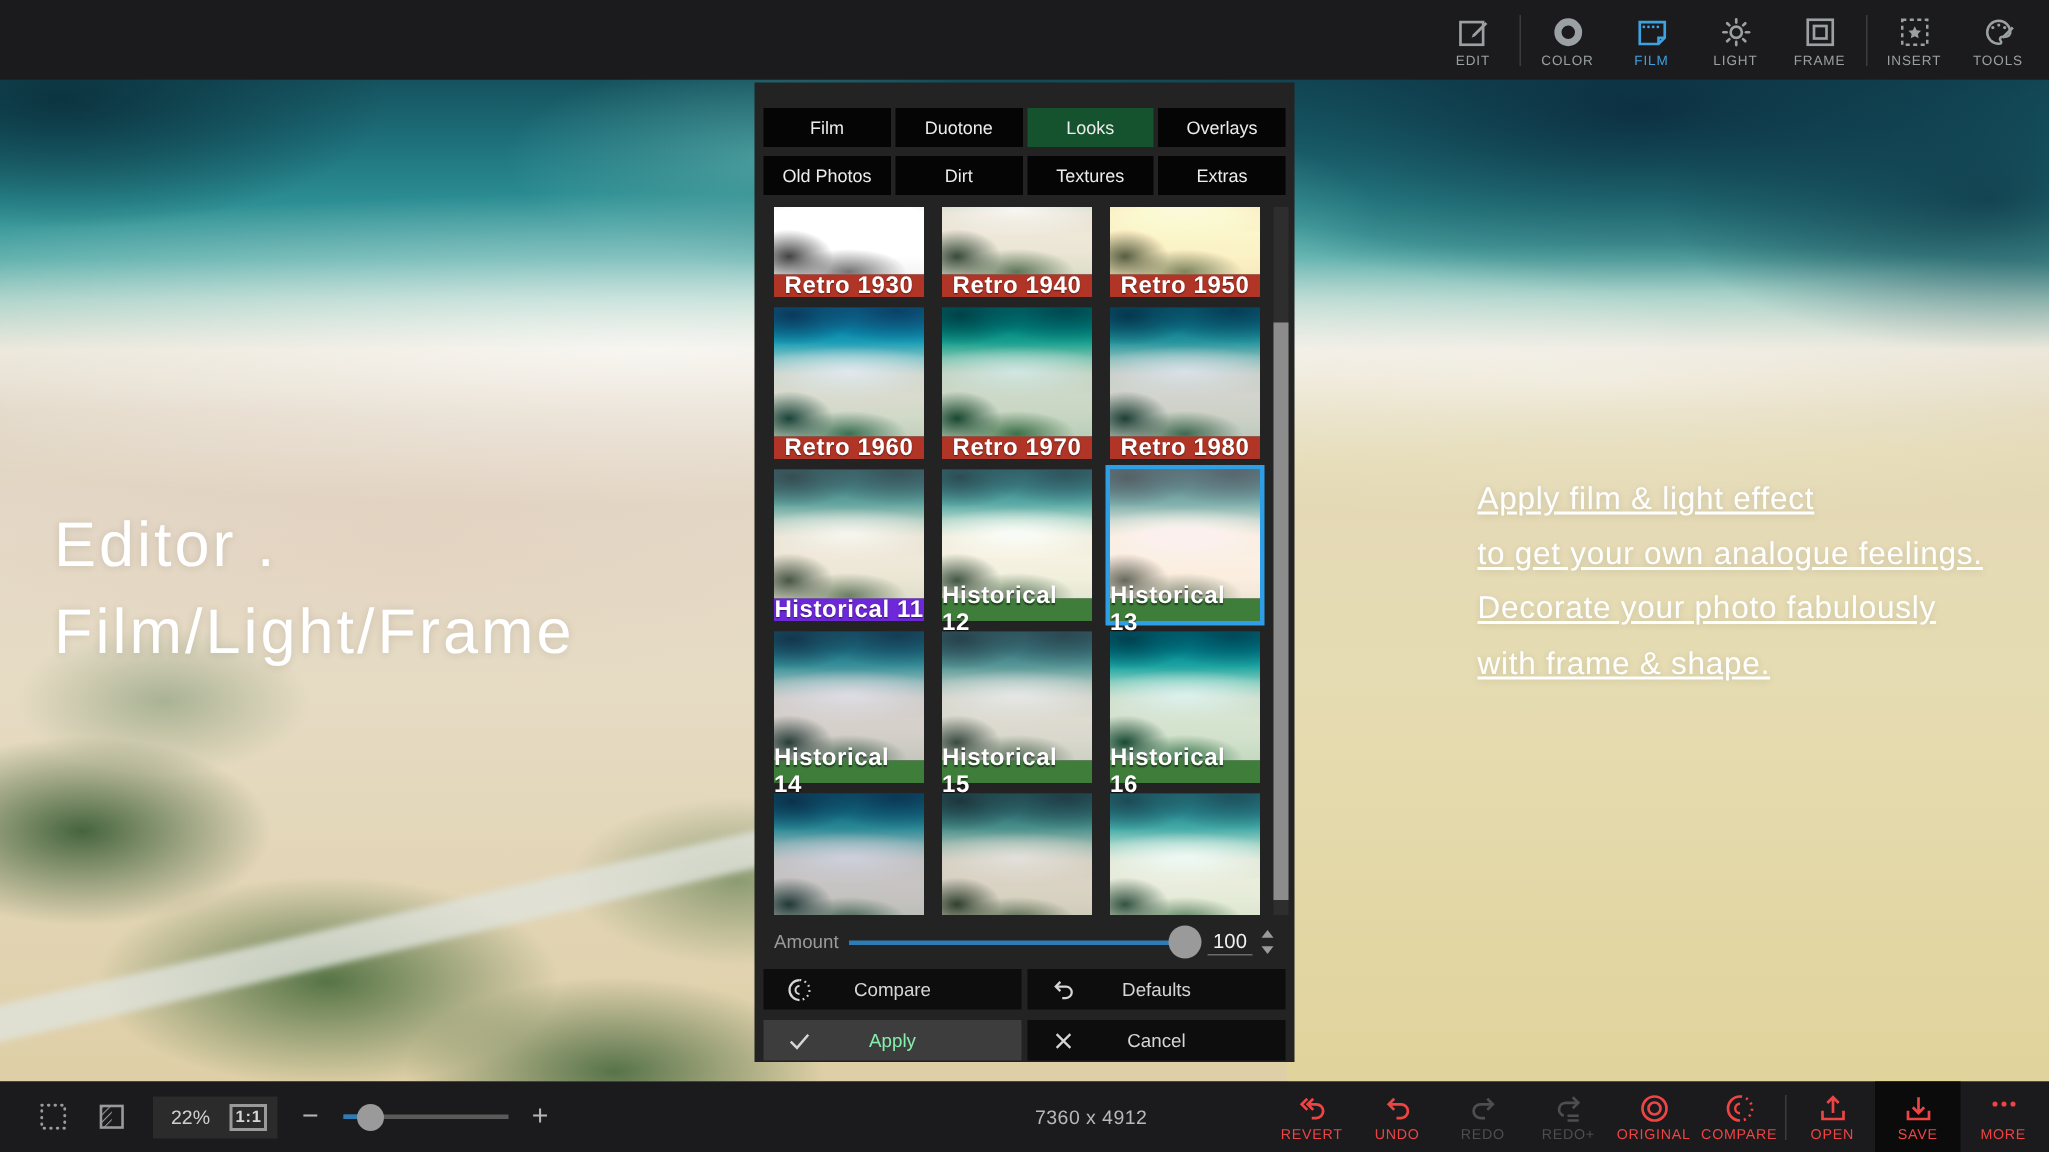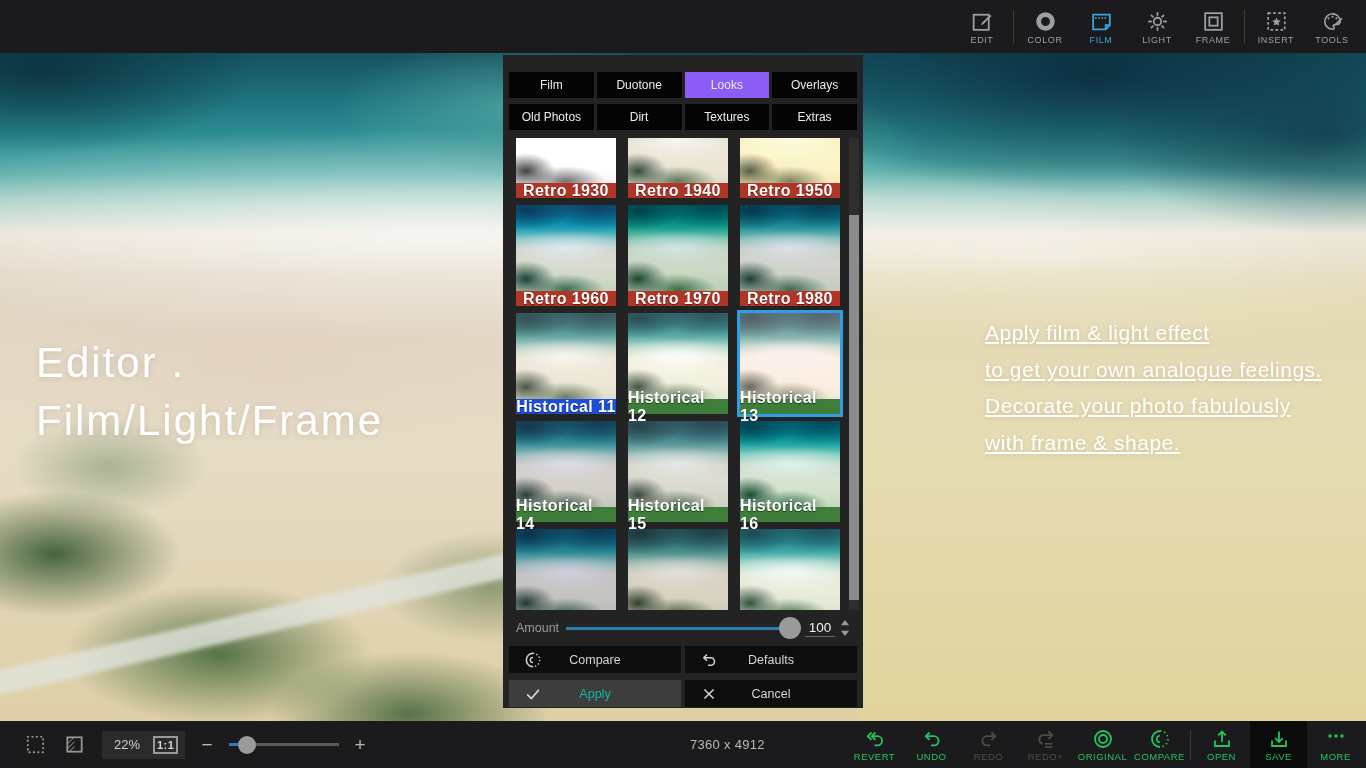--- a/index.html
+++ b/index.html
@@ -39,21 +39,21 @@
   .cap-left{position:absolute;left:36px;top:281px;color:#fff;font-size:42px;line-height:58px;
       letter-spacing:2px;font-weight:400;text-shadow:0 1px 6px rgba(0,0,0,.12);}
   .cap-right{position:absolute;left:985px;top:262px;color:#fff;font-size:21px;line-height:36.5px;
       letter-spacing:.5px;text-shadow:0 1px 5px rgba(0,0,0,.12);text-decoration:underline;}
   
   .panel{position:absolute;left:503px;top:55px;width:360px;height:653px;background:#232323;z-index:20;}
   .tabs{position:absolute;left:6px;top:17px;width:348px;display:grid;
         grid-template-columns:repeat(4,1fr);gap:6px 3px;}
   .tab{height:26px;background:#050505;color:#ececec;font-size:12px;display:flex;
        align-items:center;justify-content:center;cursor:pointer;}
-  .tab.active{background:#8b5cf6;}
+  .tab.active{background:#14532d;}
   .thumb-scroll{position:absolute;left:0;top:83px;width:360px;height:472px;overflow:hidden;}
   .thumb-grid{position:absolute;left:13px;top:-41px;width:324px;display:grid;
         grid-template-columns:repeat(3,100px);column-gap:12px;row-gap:7px;}
   .thumb{position:relative;width:100px;height:101px;cursor:pointer;}
   .thumb.selected{box-shadow:0 0 0 3px #2e9fe6;}
   .thumb-img,.thumb-tint{position:absolute;left:0;right:0;top:0;bottom:15px;}
   .thumb-img{background:
       radial-gradient(42px 26px at 10% 86%, rgba(24,48,30,.95), rgba(24,48,30,0) 70%),
       radial-gradient(55px 22px at 50% 98%, rgba(40,76,42,.8), rgba(40,76,42,0) 70%),
       radial-gradient(95px 24px at 50% 50%, rgba(255,255,255,.8), rgba(255,255,255,0) 72%),
@@ -71,42 +71,42 @@
   .amount-slider{position:relative;flex:1;height:26px;margin-right:8px;cursor:pointer;}
   .amount-track{position:absolute;left:0;right:4px;top:11.5px;height:3px;background:#2e7cb5;}
   .amount-thumb{position:absolute;right:-4px;top:2px;width:22px;height:22px;border-radius:50%;background:#9a9a9a;}
   .amount-value{color:#f2f2f2;font-size:13.5px;width:30px;text-align:center;flex:none;
       border-bottom:1px solid #6a6a6a;padding-bottom:1px;}
   .spinner{width:12px;height:20px;color:#9a9a9a;margin-left:5px;flex:none;cursor:pointer;}
   .spinner svg{width:10px;height:20px;}
   .btn-grid{position:absolute;left:6px;top:591px;width:348px;display:grid;
       grid-template-columns:1fr 1fr;gap:7px 4px;}
   .pbtn{position:relative;height:27px;background:#0d0d0d;color:#d6d6d6;font-size:12.5px;cursor:pointer;}
-  .pbtn.highlight{background:#3d3d3d;color:#14b8a6;}
+  .pbtn.highlight{background:#3d3d3d;color:#86efac;}
   .pbtn-icon{position:absolute;left:14px;top:3.5px;width:20px;height:20px;color:#d6d6d6;}
   .pbtn-icon svg{width:20px;height:20px;}
   .pbtn-label{position:absolute;left:0;right:0;top:0;bottom:0;display:flex;align-items:center;justify-content:center;}
   
   .bottombar{position:absolute;left:0;top:721px;width:1366px;height:47px;background:#1b1b1d;z-index:30;}
   .bb-left{position:absolute;left:24px;top:0;height:47px;display:flex;align-items:center;gap:16px;color:#9a9a9a;}
   .bb-left svg{width:23px;height:23px;display:block;}
   .zoom-box{background:#2b2b2b;height:28px;display:flex;align-items:center;padding:0 7px;gap:8px;}
   .zoom-val{font-size:13px;color:#cfcfcf;width:36px;text-align:center;}
   .ratio-btn{border:2px solid #9a9a9a;font-size:11px;font-weight:bold;color:#d6d6d6;
       padding:1px 2px;cursor:pointer;letter-spacing:.5px;}
   .minus,.plus{font-size:19px;color:#b5b5b5;cursor:pointer;line-height:1;}
   .zoom-slider{position:relative;width:110px;height:20px;cursor:pointer;}
   .zoom-track{position:absolute;left:0;right:0;top:8.5px;height:3px;background:#5a5a5a;}
   .zoom-fill{position:absolute;left:0;top:8.5px;height:3px;width:18px;background:#2e7cb5;}
   .zoom-knob{position:absolute;left:9px;top:1px;width:18px;height:18px;border-radius:50%;background:#9a9a9a;}
   .bb-size{position:absolute;left:690px;top:0;height:47px;display:flex;align-items:center;
       color:#b8b8b8;font-size:13px;letter-spacing:.3px;}
   .bb-actions{position:absolute;right:2px;top:0;height:47px;display:flex;align-items:stretch;}
   .bb-item{width:57px;display:flex;flex-direction:column;align-items:center;justify-content:center;
-      color:#22c55e;cursor:pointer;}
+      color:#ef4444;cursor:pointer;}
   .bb-item svg{width:24px;height:24px;display:block;}
   .bb-item .bb-label{font-size:9.5px;letter-spacing:.5px;margin-top:0px;}
   .bb-item.disabled{color:#4e4e4e;cursor:default;}
   .bb-item.highlight{background:#0b0b0b;}
   .bb-divider{width:1px;height:30px;background:#3c3c3c;align-self:center;margin:0 2px;}
 </style>
 </head>
 <body>
 
 <div class="screen">
@@ -253,21 +253,21 @@
     <div class="thumb-label" style="background: rgb(177, 53, 39);">Retro 1970</div>
   </div>
           <div class="thumb">
     <div class="thumb-img" style="filter: saturate(1.25);"></div>
     <div class="thumb-tint" style="background: rgba(25, 90, 160, 0.14);"></div>
     <div class="thumb-label" style="background: rgb(177, 53, 39);">Retro 1980</div>
   </div>
           <div class="thumb">
     <div class="thumb-img" style="filter: saturate(0.85) brightness(1.04);"></div>
     <div class="thumb-tint" style="background: rgba(208, 198, 178, 0.2);"></div>
-    <div class="thumb-label" style="background: #1d4ed8;">Historical 11</div>
+    <div class="thumb-label" style="background: #6d28d9;">Historical 11</div>
   </div>
           <div class="thumb">
     <div class="thumb-img" style="filter: saturate(0.92) brightness(1.06);"></div>
     <div class="thumb-tint" style="background: rgba(212, 222, 206, 0.16);"></div>
     <div class="thumb-label" style="background: rgb(63, 125, 59);">Historical 12</div>
   </div>
           <div class="thumb selected">
     <div class="thumb-img" style="filter: saturate(0.8) brightness(1.1);"></div>
     <div class="thumb-tint" style="background: rgba(242, 206, 198, 0.3);"></div>
     <div class="thumb-label" style="background: rgb(63, 125, 59);">Historical 13</div>

